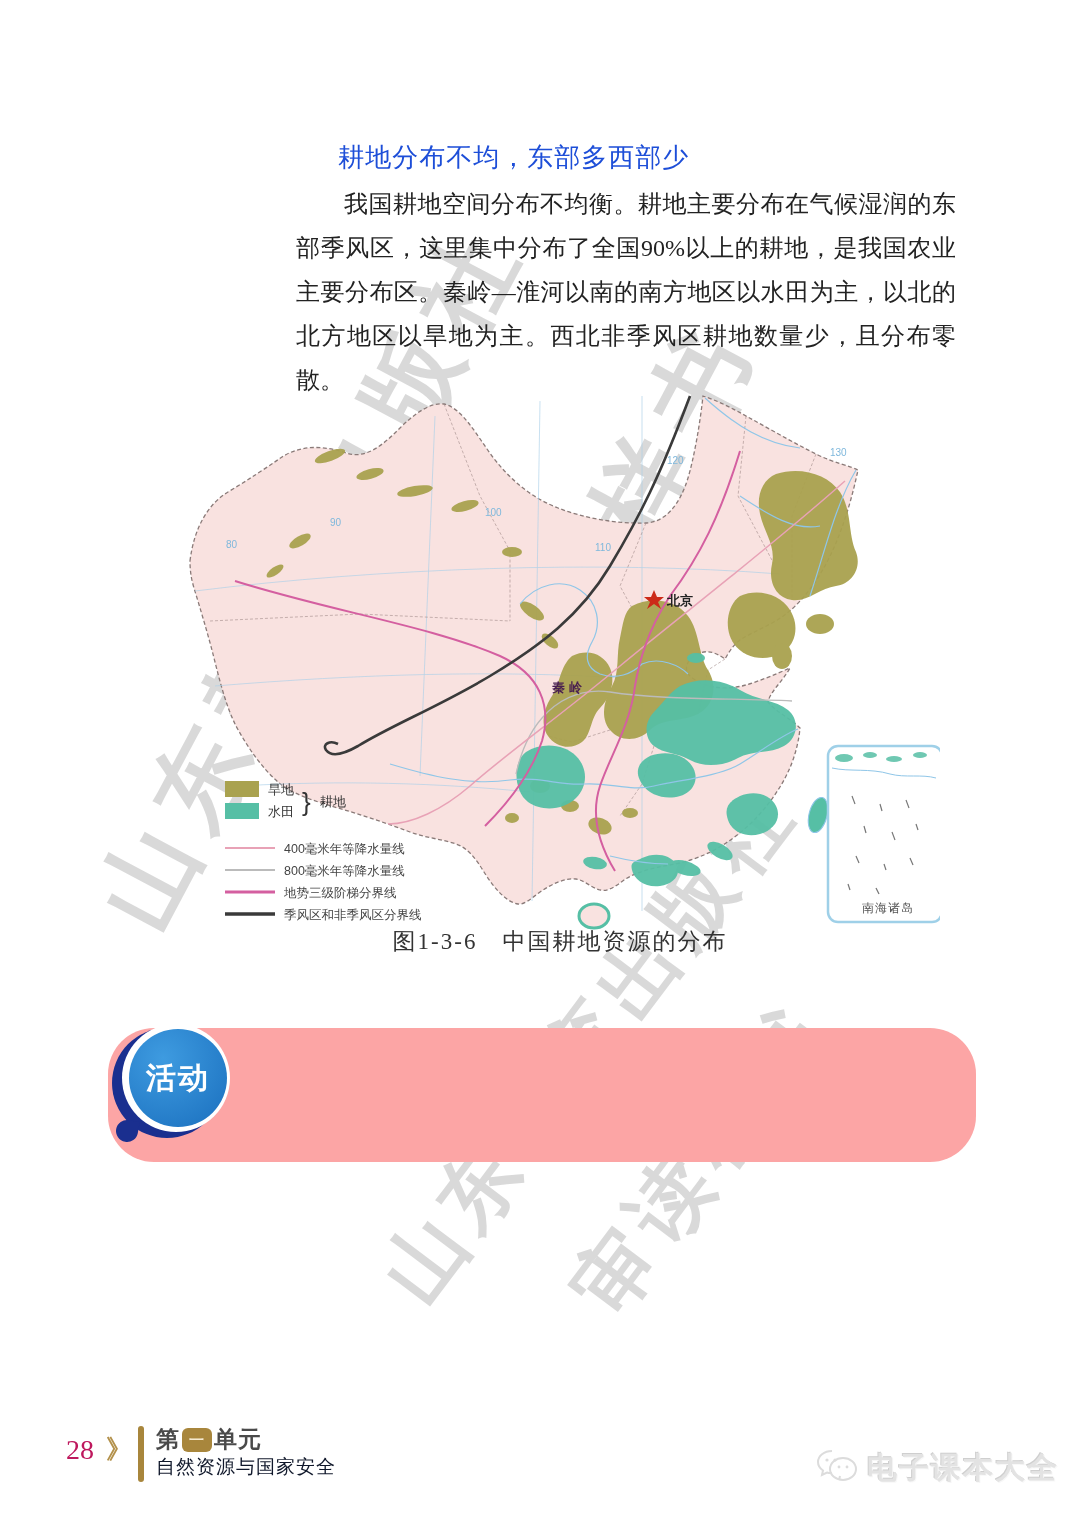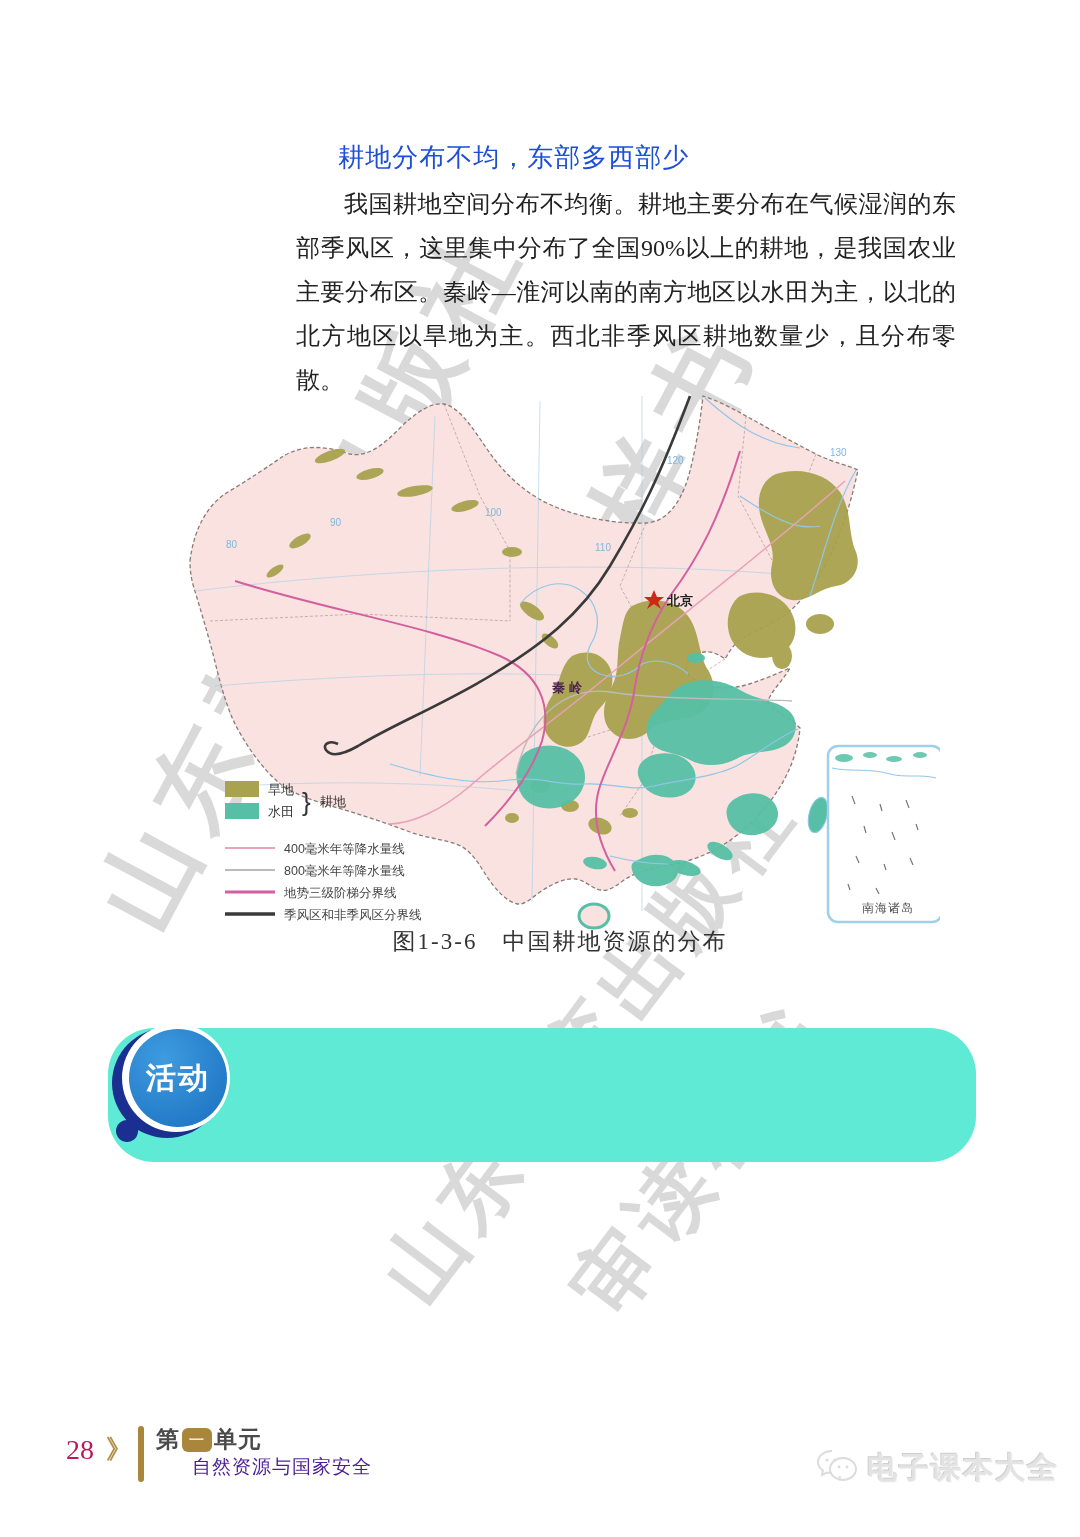--- a/index.html
+++ b/index.html
@@ -23,21 +23,21 @@
         text-justify:inter-ideograph;}
   .p1{top:182px;}
   .p2{top:1254px;}
   
   .map-wrap{position:absolute;left:180px;top:356px;width:760px;height:580px;}
   .map-caption{position:absolute;left:180px;top:926px;width:760px;text-align:center;
                font-family:"Liberation Serif","DejaVu Serif",serif;font-size:23px;color:#333;
                letter-spacing:2px;}
   
   .activity-panel{position:absolute;left:108px;top:1028px;width:868px;height:134px;
-                  background:#5eead4;border-radius:46px;}
+                  background:#fca5a5;border-radius:46px;}
   .activity-badge{position:absolute;left:-2px;top:-12px;width:130px;height:140px;}
   .ab-navy{position:absolute;left:6px;top:12px;width:110px;height:110px;border-radius:50%;
            background:#1a2f8f;}
   .ab-white{position:absolute;left:16px;top:8px;width:108px;height:108px;border-radius:50%;
             background:#ffffff;}
   .ab-blue{position:absolute;left:23px;top:13px;width:98px;height:98px;border-radius:50%;
            background:radial-gradient(circle at 35% 30%,#3e9be0,#1a6fbe);
            display:flex;align-items:center;justify-content:center;}
   .ab-blue span{color:#fff;font-size:30px;font-weight:bold;letter-spacing:2px;}
   .ab-tail{position:absolute;left:10px;top:104px;width:22px;height:22px;background:#1a2f8f;
@@ -50,22 +50,22 @@
   .page-num{position:absolute;left:0;top:10px;font-family:"Liberation Serif","DejaVu Serif",serif;
             font-size:28px;color:#be185d;}
   .chevrons{position:absolute;left:40px;top:8px;font-size:26px;color:#b3914b;font-weight:bold;}
   .gold-bar{position:absolute;left:72px;top:2px;width:6px;height:56px;background:#a8863c;
             border-radius:3px;}
   .unit-line{position:absolute;left:90px;top:0px;font-size:23px;font-weight:bold;color:#4a4a4a;
              letter-spacing:1px;white-space:nowrap;}
   .unit-badge{display:inline-block;width:30px;height:24px;background:#a8863c;border-radius:6px;
               color:#f5e9cf;font-size:15px;line-height:24px;text-align:center;vertical-align:2px;
               margin:0 2px;}
-  .unit-sub{position:absolute;left:90px;top:30px;font-size:19px;color:#4c1d95;letter-spacing:1px;
-            white-space:nowrap;margin-left:36px;}
+  .unit-sub{position:absolute;left:90px;top:30px;font-size:19px;color:#0f172a;letter-spacing:1px;
+            white-space:nowrap;}
   
   .brand{position:absolute;left:815px;top:1448px;display:flex;font-family:Liberation Serif, serif;}
   .brand-text{font-size:30px;font-weight:bold;color:#e3e3e3;letter-spacing:2px;
               text-shadow:1px 1px 0 #f8f8f8,-1px -1px 0 #cfcfcf;}
   .wechat{margin-right:8px;}
 </style>
 </head>
 <body>
 
 <div class="page">

